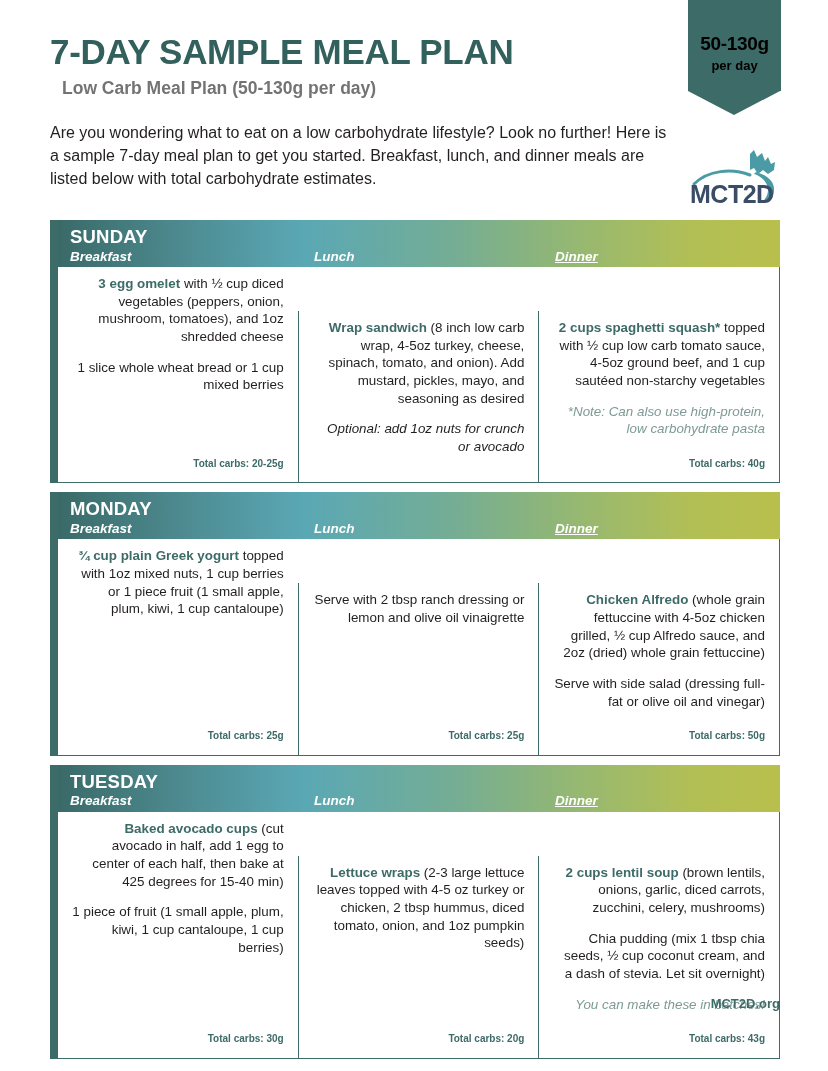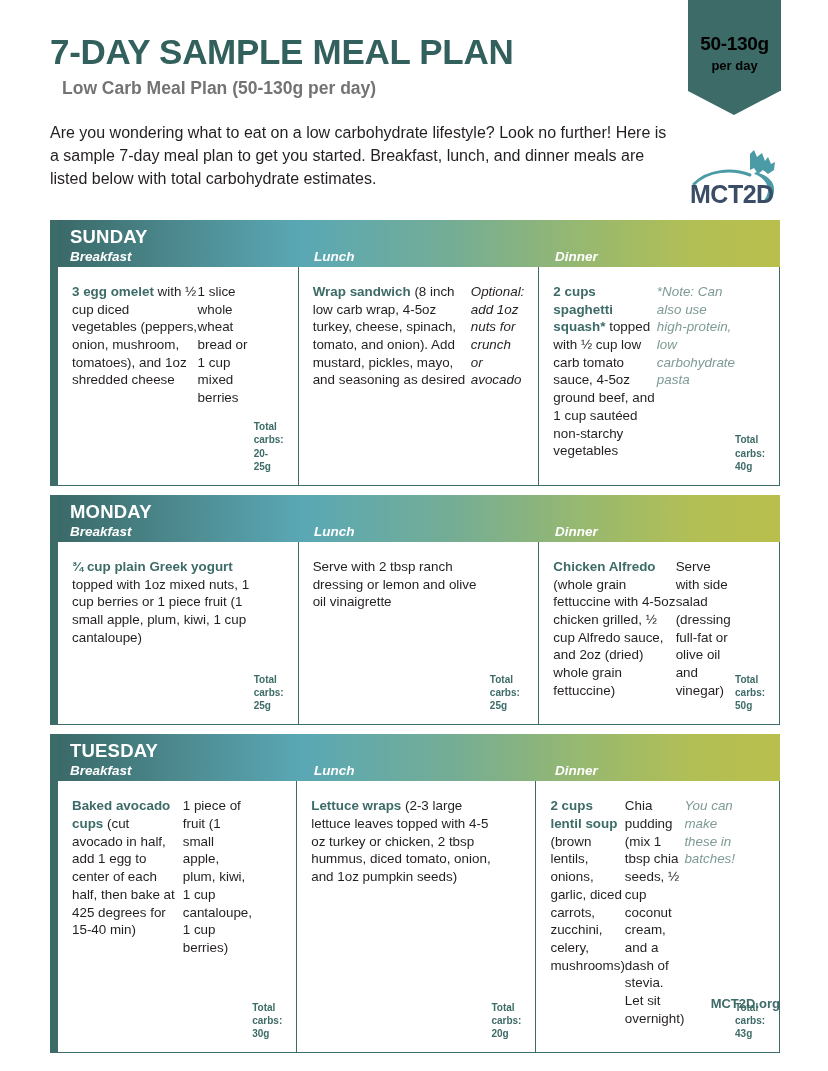--- a/index.html
+++ b/index.html
@@ -118,38 +118,41 @@
   }
   .meal-label {
     position: absolute;
     font-size: 13.5px;
     font-style: italic;
     font-weight: bold;
     color: #ffffff;
   }
   .ml-breakfast { left: 12px; }
   .ml-lunch { left: 256px; }
-  .ml-dinner { left: 497px; }
+  .ml-dinner { left: 497px; text-decoration: underline; }
 
   .day-body {
     display: flex;
     background: #ffffff;
     border-right: 1.5px solid #3d6b68;
     border-bottom: 1.5px solid #3d6b68;
     box-sizing: border-box;
   }
   .cell {
     flex: 1 1 0;
     box-sizing: border-box;
-    padding: 16px 14px 12px 14px;
+    padding: 8px 14px 12px 14px;
     display: flex;
-    position: relative;
+    flex-direction: column;
+    position: relative;
+    text-align: right;
   }
   .cell + .cell {
     border-left: 1.5px solid #3d6b68;
+    margin-top: 44px;
   }
   .cell p {
     margin: 0 0 13px 0;
     font-size: 13.4px;
     line-height: 1.32;
     color: #231f20;
   }
   .cell p .lead {
     font-weight: bold;
     color: #3d6b68;

